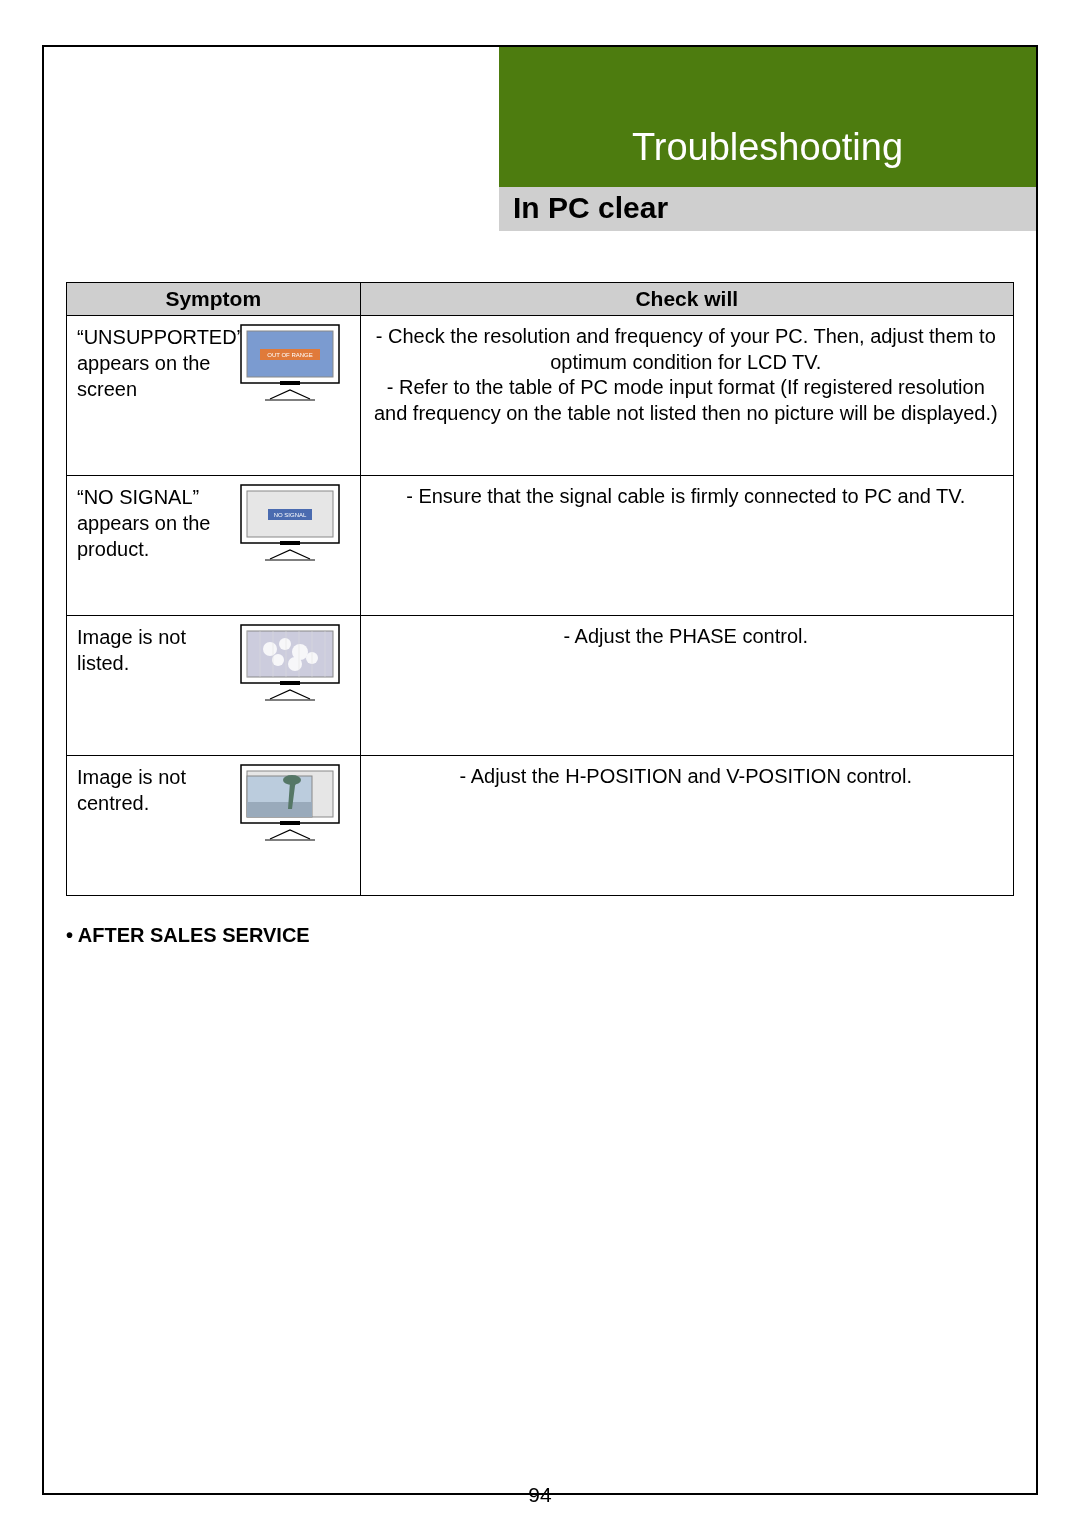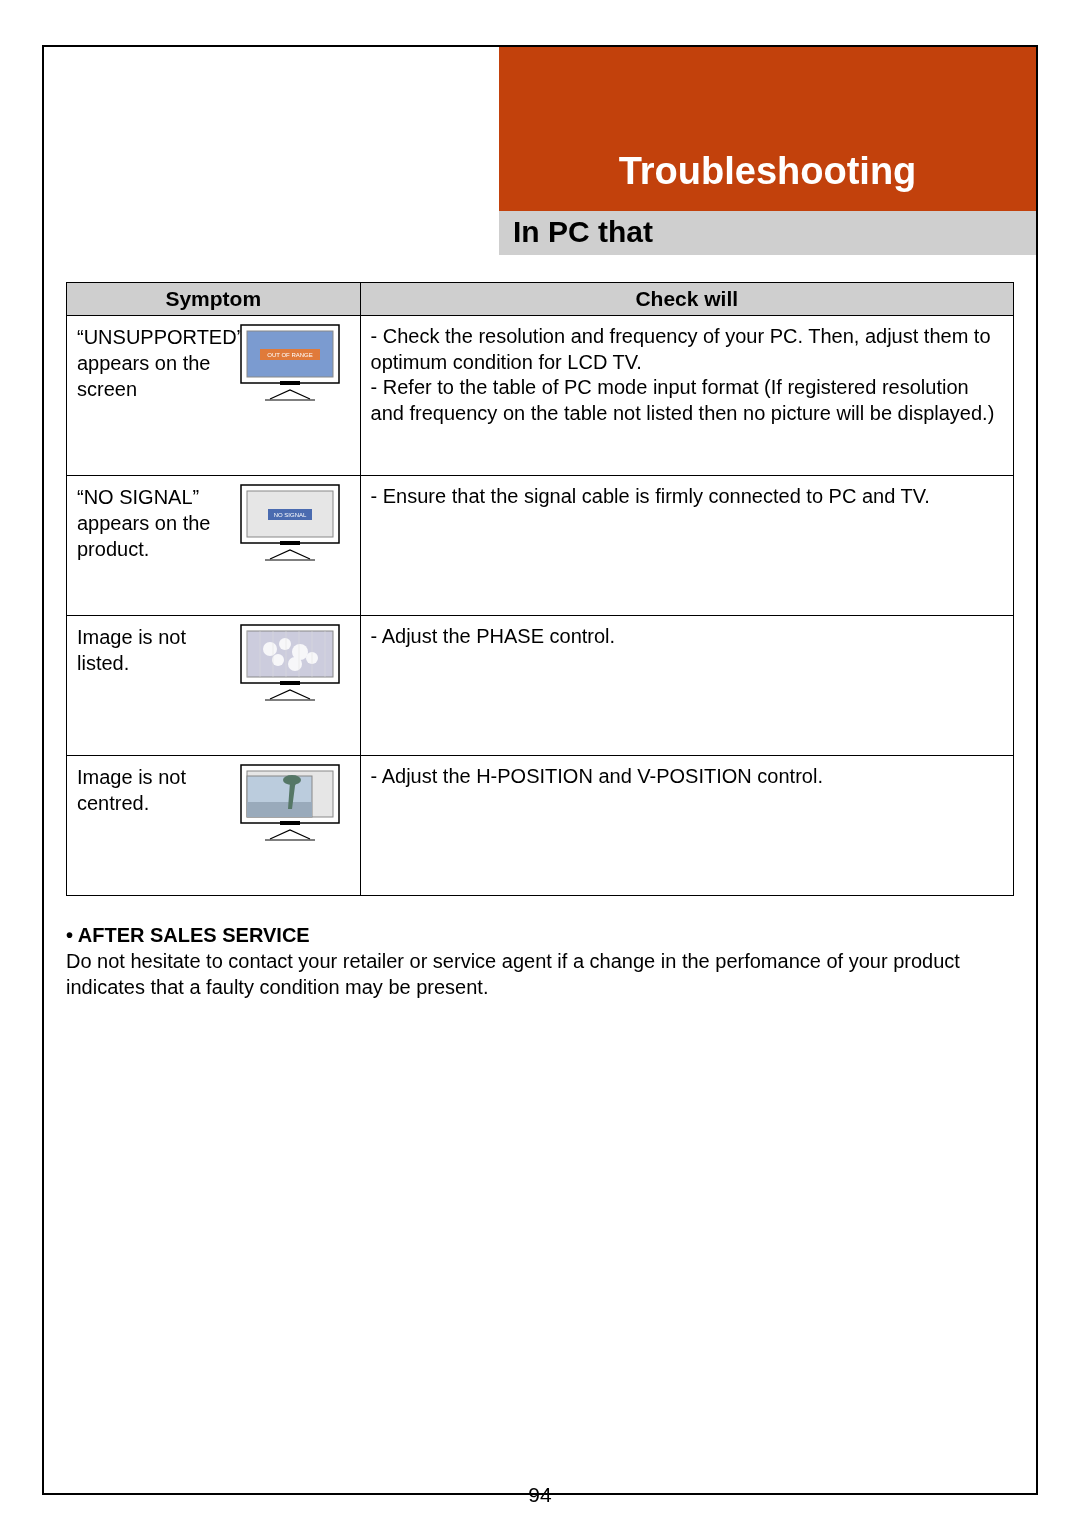--- a/index.html
+++ b/index.html
@@ -23,27 +23,27 @@
     position: relative;
     background: #fff;
   }
   .header-block {
     position: absolute;
     top: 0;
     right: 0;
     width: 537px;
   }
   .title-bar {
-    background: #c2410c;
+    background: #4d7c0f;
     color: #fff;
     font-size: 38px;
-    font-weight: 700;
+    font-weight: 400;
     text-align: center;
     padding: 38px 0 10px 0;
-    height: 164px;
+    height: 140px;
     display: flex;
     align-items: flex-end;
     justify-content: center;
   }
   .title-bar span { padding-bottom: 8px; }
   .subtitle-bar {
     background: #cfcfcf;
     color: #000;
     font-size: 30px;
     font-weight: 700;
@@ -76,20 +76,21 @@
   col.col-chk { width: 69%; }
   td.sym-cell {
     padding: 8px 8px 36px 10px;
     position: relative;
     height: 140px;
   }
   td.chk-cell {
     padding: 8px 12px 8px 10px;
     font-size: 20px;
     line-height: 1.28;
+    text-align: center;
   }
   .sym-text {
     font-size: 20px;
     line-height: 1.3;
     width: 55%;
     display: inline-block;
     vertical-align: top;
   }
   .tv-fig {
     position: absolute;
@@ -120,21 +121,21 @@
 </head>
 <body>
 
 <div class="page">
   <div class="page-frame">
 
     <div class="header-block">
       <div class="title-bar">
         <span>Troubleshooting</span>
       </div>
-      <div class="subtitle-bar">In PC that</div>
+      <div class="subtitle-bar">In PC clear</div>
     </div>
 
     <div class="content">
       <table class="trouble">
         <colgroup>
           <col class="col-sym">
             <col class="col-chk">
         </colgroup>
         <thead>
           <tr>
@@ -231,19 +232,18 @@
                 </svg>
               </span>
             </td>
             <td class="chk-cell" style="white-space:pre-line">- Adjust the H-POSITION and V-POSITION control.</td>
           </tr>
         </tbody>
       </table>
 
       <div class="after-block">
         <div class="after-title">• AFTER SALES SERVICE</div>
-        <div>Do not hesitate to contact your retailer or service agent if a change in the perfomance of your product indicates that a faulty condition may be present.</div>
       </div>
     </div>
 
   </div>
   <div class="page-num">94</div>
 </div>
 
 </body></html>

